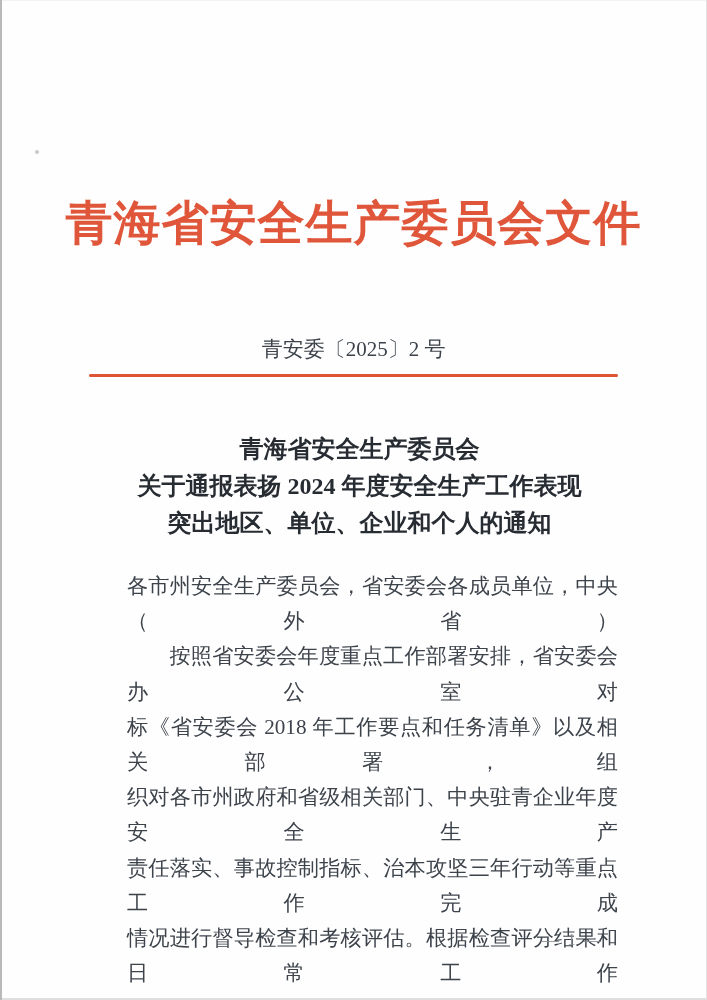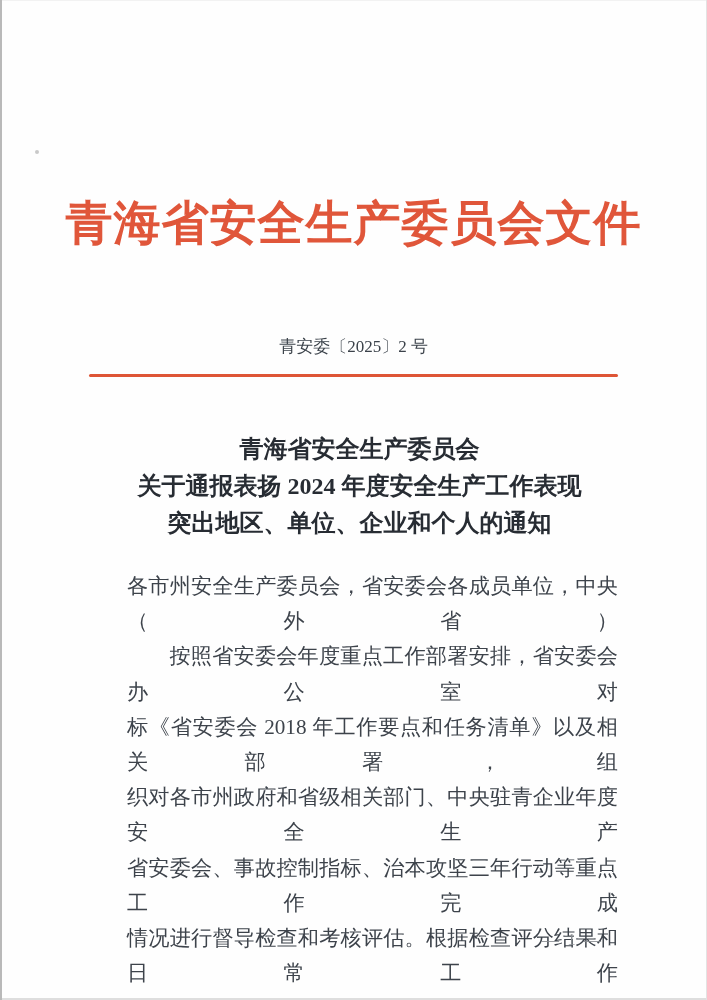--- a/index.html
+++ b/index.html
@@ -27,21 +27,21 @@
     letter-spacing: 1px;
     color: #e0563a;
     white-space: nowrap;
   }
   .doc-number {
     position: absolute;
     top: 335px;
     left: 0;
     right: 0;
     text-align: center;
-    font-size: 17px;
+    font-size: 21px;
     color: #3b424a;
     white-space: nowrap;
   }
   .red-line {
     position: absolute;
     top: 374px;
     left: 89px;
     width: 529px;
     height: 3px;
     background: #de5536;
@@ -119,20 +119,20 @@
     <div class="t-line">青海省安全生产委员会</div>
     <div class="t-line">关于通报表扬 2024 年度安全生产工作表现</div>
     <div class="t-line">突出地区、单位、企业和个人的通知</div>
   </div>
 
   <div class="body-text">
     <div class="b-line justify">各市州安全生产委员会，省安委会各成员单位，中央（外省）</div>
     <div class="b-line justify indent">按照省安委会年度重点工作部署安排，省安委会办公室对</div>
     <div class="b-line justify">标《省安委会 2018 年工作要点和任务清单》以及相关部署，组</div>
     <div class="b-line justify">织对各市州政府和省级相关部门、中央驻青企业年度安全生产</div>
-    <div class="b-line justify">省安委会、事故控制指标、治本攻坚三年行动等重点工作完成</div>
+    <div class="b-line justify">责任落实、事故控制指标、治本攻坚三年行动等重点工作完成</div>
     <div class="b-line justify">情况进行督导检查和考核评估。根据检查评分结果和日常工作</div>
 
   </div>
 
   <div class="page-number">— 1 —</div>
 
 </div>
 
 </body></html>

